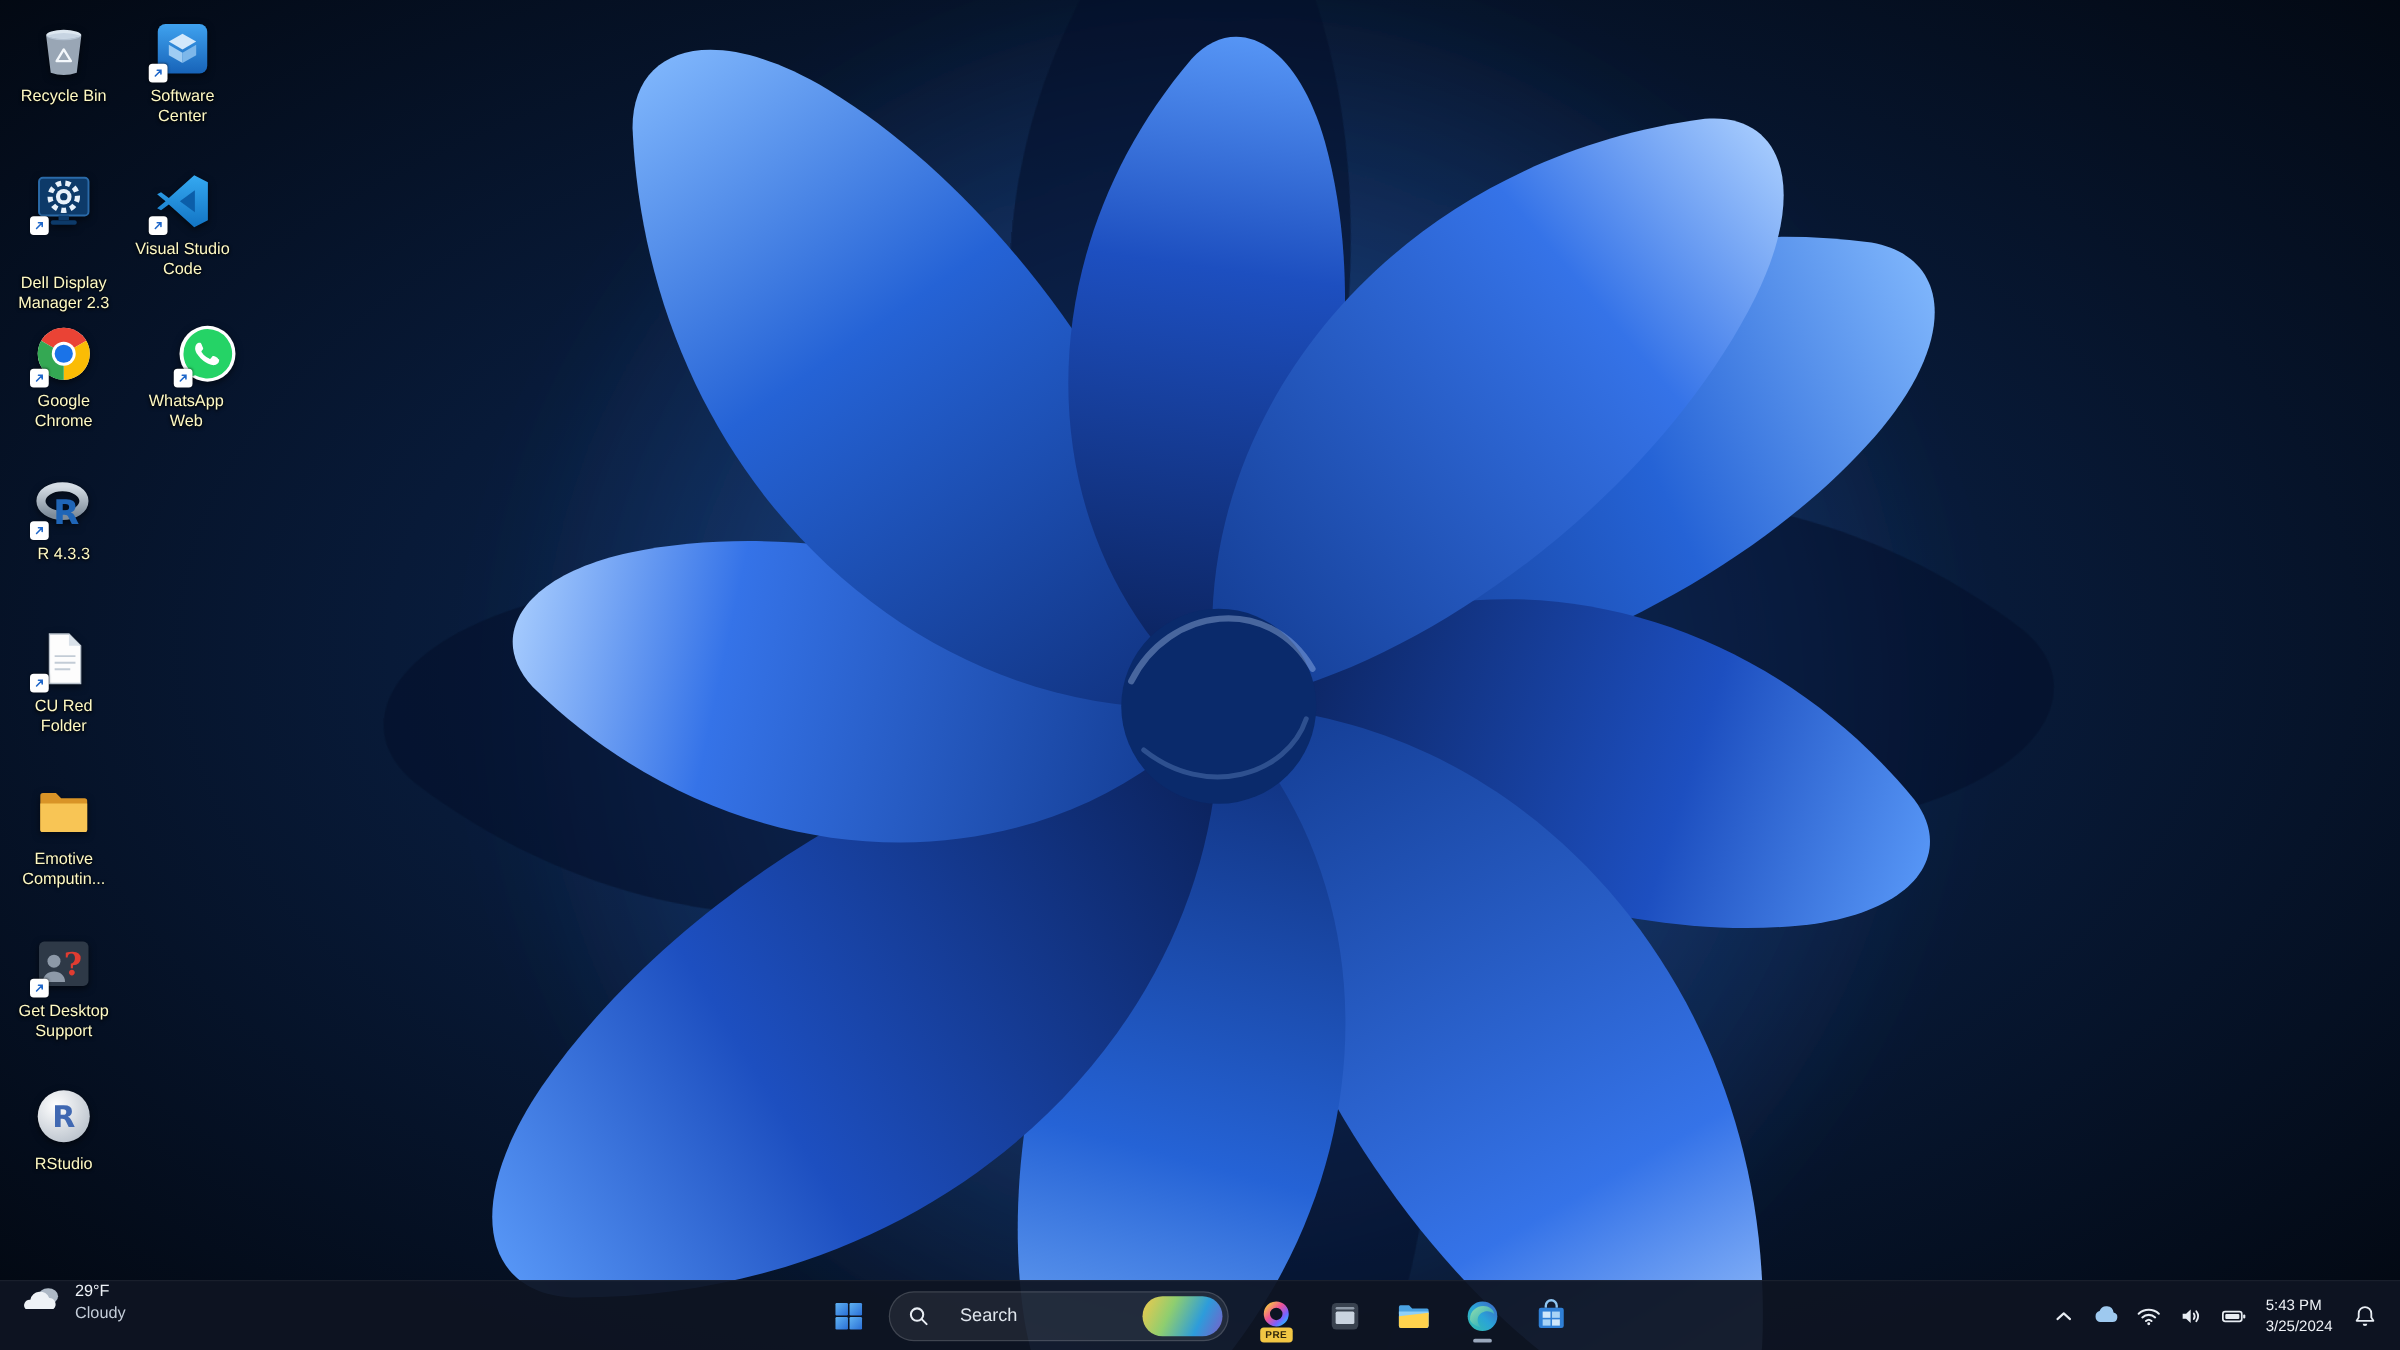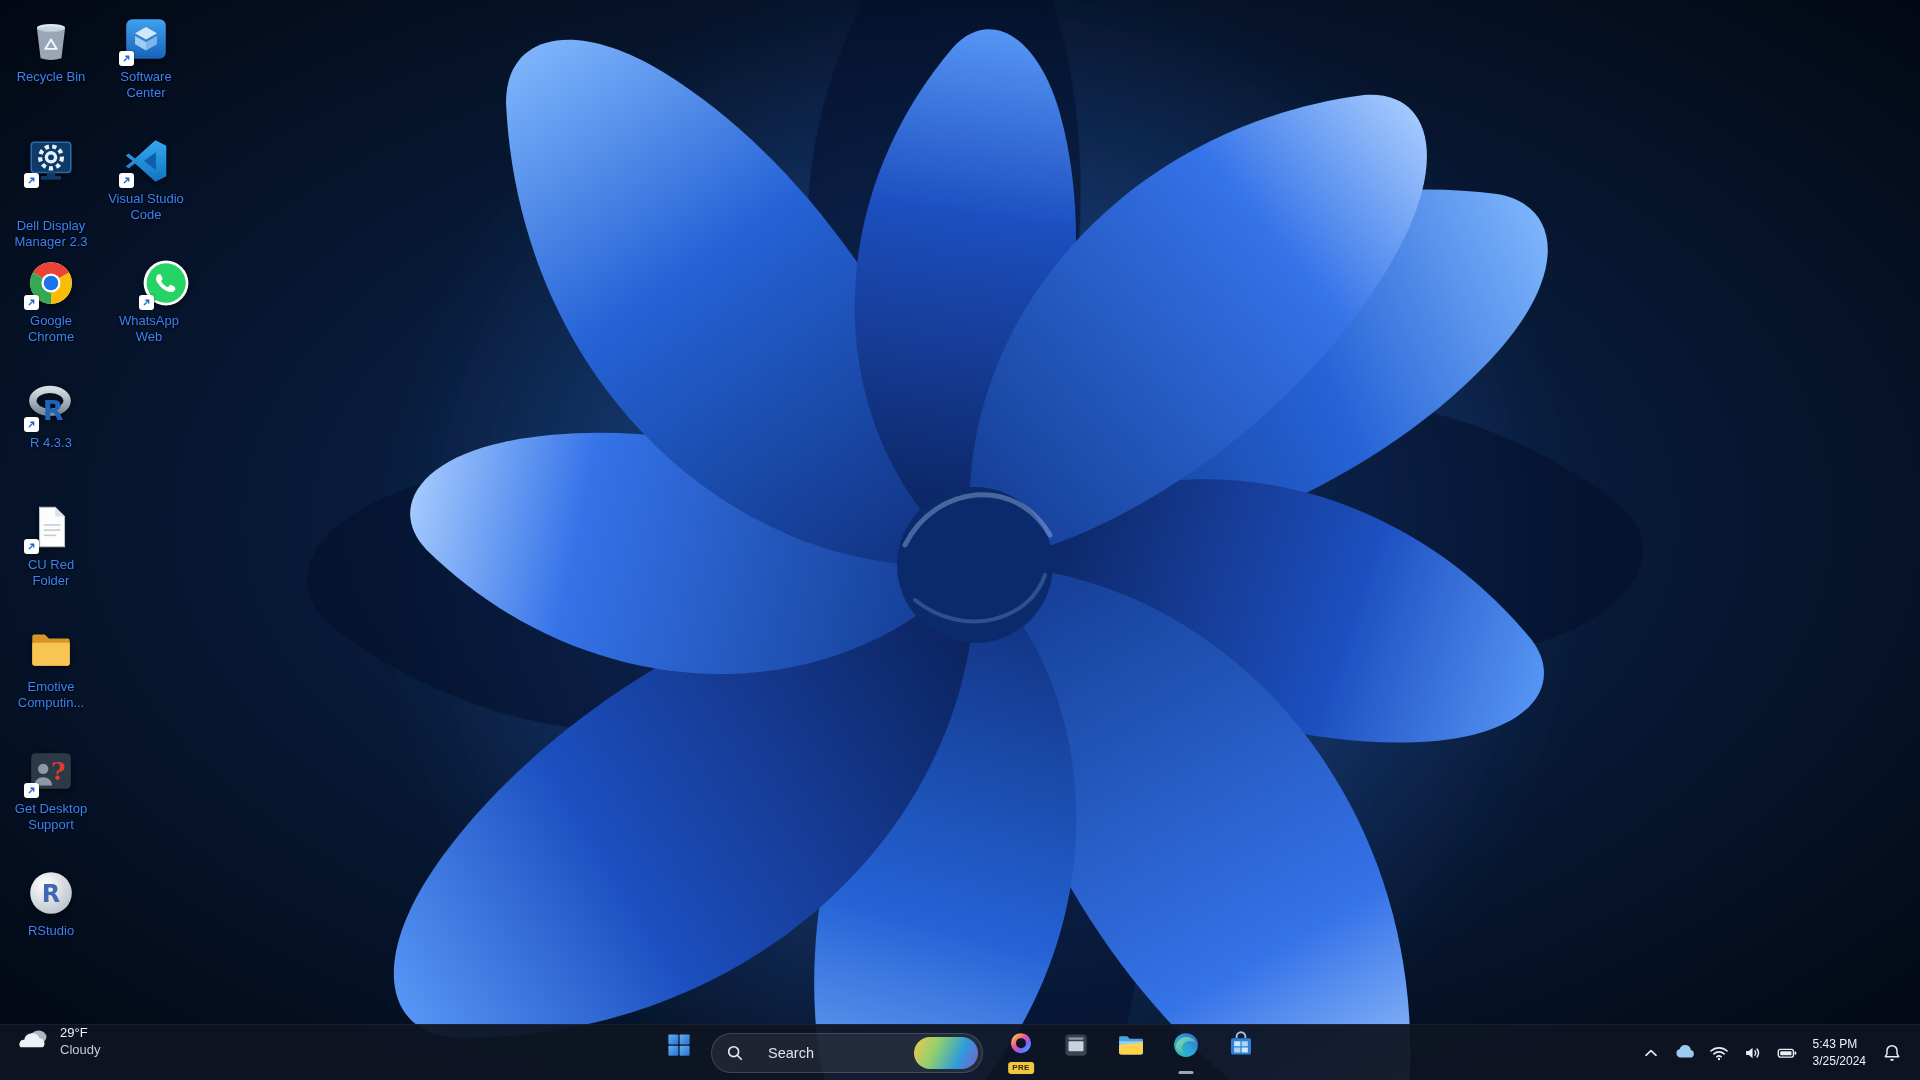--- a/index.html
+++ b/index.html
@@ -10,35 +10,35 @@
 
   
   #desktop-icons{position:absolute;inset:0}
   .desktop-icon{position:absolute;width:94px;display:flex;flex-direction:column;align-items:center;
     gap:5px;padding:4px 2px;border-radius:4px;cursor:default}
   .icon-img{position:relative;width:50px;height:50px;display:block}
   .icon-img>svg{width:100%;height:100%;filter:drop-shadow(0 2px 3px rgba(0,0,0,.55))}
   .sc{position:absolute;left:-2px;bottom:-2px;width:15px;height:15px;background:#fff;border-radius:3px;
     display:flex;align-items:center;justify-content:center;box-shadow:0 0 2px rgba(0,0,0,.5)}
   .sc svg{width:9px;height:9px}
-  .icon-label{max-width:84px;font-size:13px;line-height:1.22;color:#3b82f6;text-align:center;
+  .icon-label{max-width:84px;font-size:13px;line-height:1.22;color:#fef9c3;text-align:center;
     text-shadow:0 1px 3px rgba(0,0,0,.95),0 0 2px rgba(0,0,0,.9)}
 
   
   .taskbar{position:absolute;left:0;right:0;bottom:0;height:56px;background:rgba(14,20,34,.94);
     border-top:1px solid rgba(255,255,255,.05)}
   .tb-left{position:absolute;left:0;top:0;bottom:0;display:flex;gap:10px;
     padding:0 16px;border-radius:6px;cursor:pointer}
   .weather-icon svg{width:34px;height:26px;display:block}
   .weather-text{font-size:13px;line-height:1.3;color:#eef2f7}
   .weather-cond{color:#c3ccd8}
   .tb-center{position:absolute;left:50%;top:0;bottom:0;transform:translateX(-50%);
     display:flex;align-items:center;gap:9px}
   .tb-btn{width:46px;height:46px;border:none;background:transparent;border-radius:6px;
-    display:flex;justify-content:center;position:relative;cursor:pointer;flex:0 0 auto}
+    display:flex;align-items:center;justify-content:center;position:relative;cursor:pointer;flex:0 0 auto}
   .tb-ic{display:flex}
   .tb-ic svg{width:30px;height:30px;display:block}
   .search-pill{height:40px;width:272px;border-radius:20px;background:rgba(255,255,255,.07);
     border:1px solid rgba(255,255,255,.15);display:flex;align-items:center;padding:0 4px 0 14px;
     gap:24px;cursor:pointer}
   .search-glyph svg{width:18px;height:18px;display:block}
   .stext{color:#dfe5ec;font-size:14.5px;flex:1;text-align:left}
   .sthumb{width:64px;height:32px;border-radius:16px;flex:0 0 auto;
     background:linear-gradient(115deg,#f2c94c 0%,#8fce6f 35%,#2d9cdb 70%,#7b5ec9 100%)}
   #tb-apps{display:flex;align-items:center;gap:9px;margin-left:6px}

